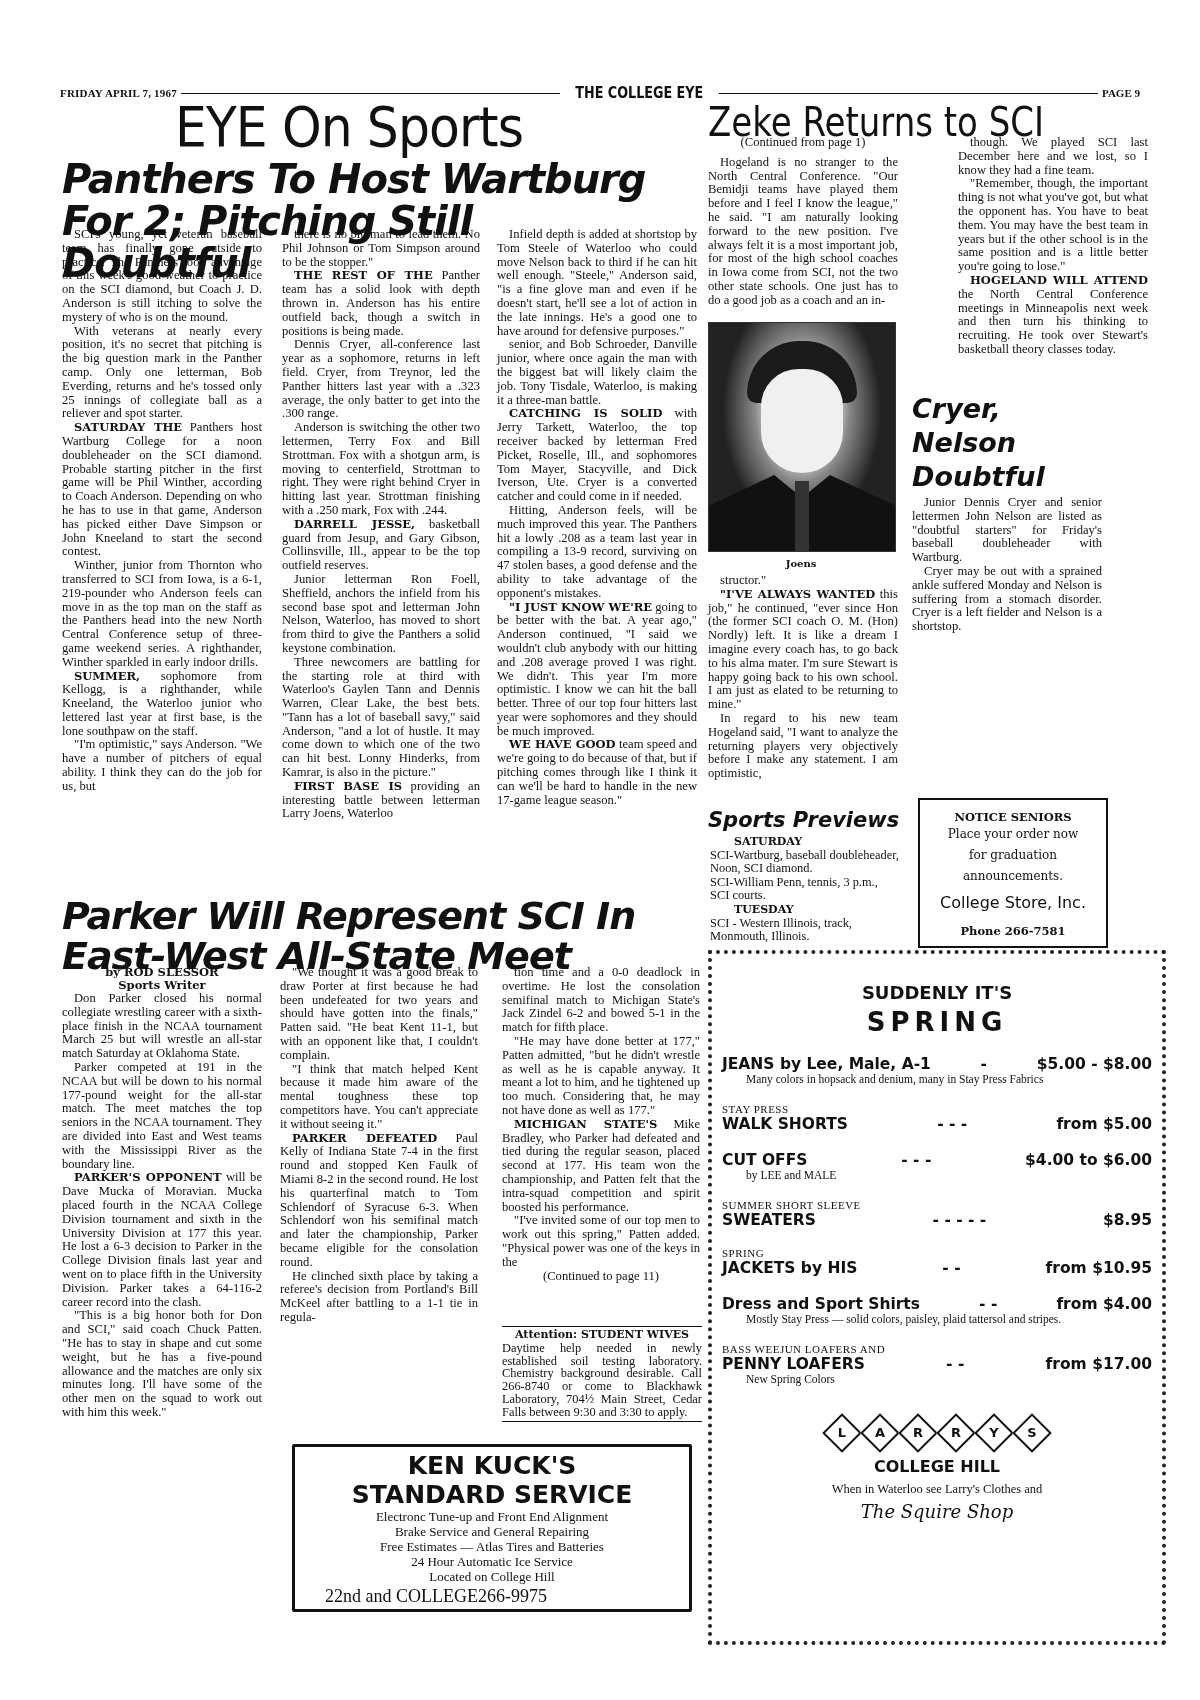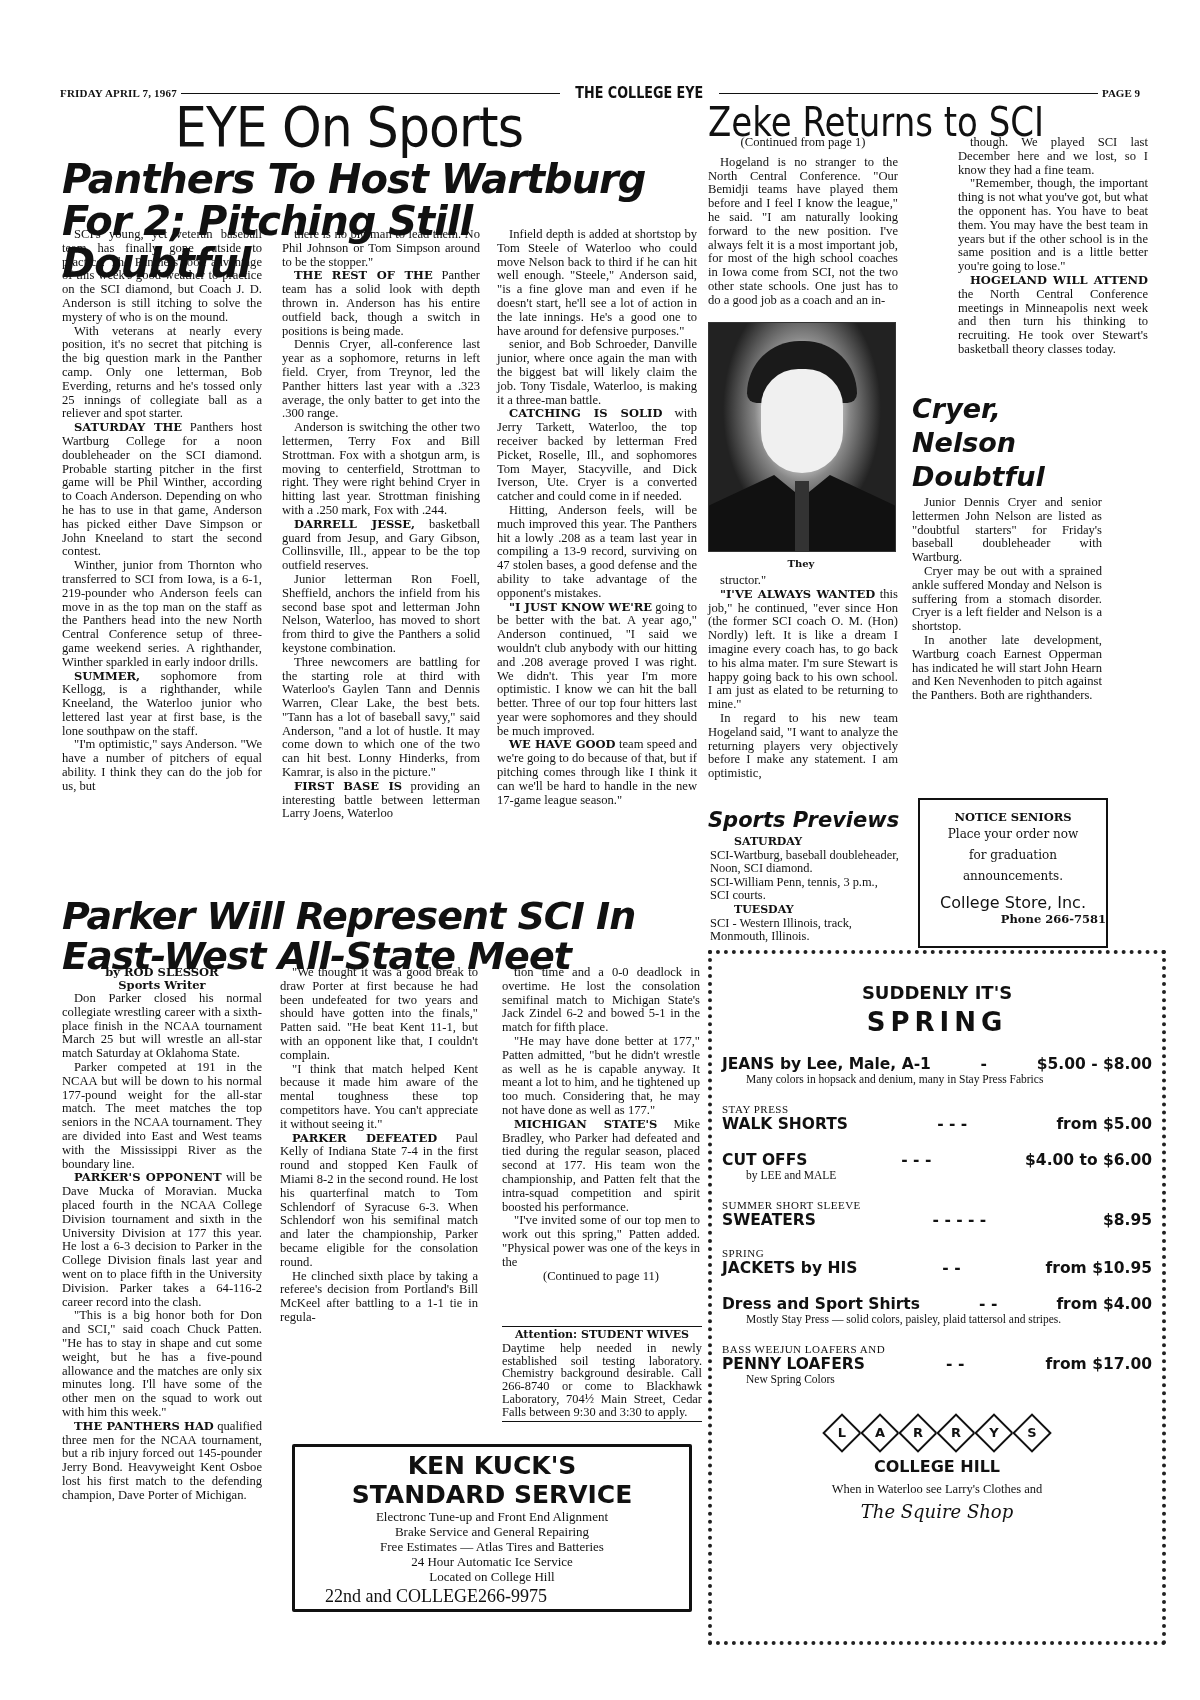--- a/index.html
+++ b/index.html
@@ -32,21 +32,21 @@
   .z3{left:708px;top:574px;width:190px;}
   .cryer-head{left:912px;top:392px;font-family:"DejaVu Sans",sans-serif;font-weight:bold;font-style:italic;font-size:27px;line-height:34px;}
   .z4{left:912px;top:496px;width:190px;}
   .previews-head{left:708px;top:808px;font-family:"DejaVu Sans",sans-serif;font-weight:bold;font-style:italic;font-size:21px;}
   .previews{left:710px;top:835px;width:190px;font-family:"Liberation Serif",serif;font-size:12.4px;line-height:13.6px;}
   .previews .day{font-family:"DejaVu Serif",serif;font-weight:bold;font-size:11px;padding-left:24px;}
   .notice{left:918px;top:798px;width:186px;height:146px;border:2px solid #111;text-align:center;font-family:"DejaVu Serif",serif;}
   .notice .t{font-weight:bold;font-size:11.5px;margin-top:10px;}
   .notice .l{font-size:12px;line-height:21px;}
   .notice .store{font-family:"DejaVu Sans",sans-serif;font-size:16px;margin-top:6px;}
-  .notice .ph{font-weight:bold;font-size:11.5px;margin-top:0;text-align:right;}
+  .notice .ph{font-weight:bold;font-size:11.5px;margin-top:12px;}
   .diamond-border{border:4px dotted #222;}
   .spring-ad{left:708px;top:950px;width:450px;height:687px;}
   .spring-ad .inner{position:absolute;left:10px;top:14px;width:430px;font-family:"DejaVu Sans",sans-serif;}
   .sad-title1{text-align:center;font-weight:bold;font-size:18px;margin-top:14px;}
   .sad-title2{text-align:center;font-weight:bold;font-size:26px;letter-spacing:5px;margin-top:4px;}
   .item{margin-top:18px;}
   .item .pre{font-family:"Liberation Serif",serif;font-size:11px;letter-spacing:0.5px;}
   .item .row{display:flex;justify-content:space-between;font-weight:bold;font-size:15.5px;}
   .item .desc{font-family:"Liberation Serif",serif;font-size:11.5px;padding-left:24px;line-height:12px;}
   .larrys{text-align:center;margin-top:28px;}
@@ -115,39 +115,38 @@
   <div>
       <p>Hogeland is no stranger to the North Central Conference. "Our Bemidji teams have played them before and I feel I know the league," he said. "I am naturally looking forward to the new position. I've always felt it is a most important job, for most of the high school coaches in Iowa come from SCI, not the two other state schools. One just has to do a good job as a coach and an in-</p>
     </div>
 </div>
 <div class="abs photo">
   <div class="hair"></div>
   <div class="face"></div>
   <div class="suit"></div>
   <div class="tie"></div>
 </div>
-<div class="abs caption">They</div>
+<div class="abs caption">Joens</div>
 <div class="abs col z3">
     <p>structor."</p>
     <p><b>"I'VE ALWAYS WANTED</b> this job," he continued, "ever since Hon (the former SCI coach O. M. (Hon) Nordly) left. It is like a dream I imagine every coach has, to go back to his alma mater. I'm sure Stewart is happy going back to his own school. I am just as elated to be returning to mine."</p>
     <p>In regard to his new team Hogeland said, "I want to analyze the returning players very objectively before I make any statement. I am optimistic,</p>
   </div>
 <div class="abs col z2">
     <p>though. We played SCI last December here and we lost, so I know they had a fine team.</p>
     <p>"Remember, though, the important thing is not what you've got, but what the opponent has. You have to beat them. You may have the best team in years but if the other school is in the same position and is a little better you're going to lose."</p>
     <p><b>HOGELAND WILL ATTEND</b> the North Central Conference meetings in Minneapolis next week and then turn his thinking to recruiting. He took over Stewart's basketball theory classes today.</p>
   </div>
 
 <div class="abs cryer-head">
   <div style="width:130px;">Cryer, Nelson Doubtful</div>
 </div>
 <div class="abs col z4">
     <p>Junior Dennis Cryer and senior lettermen John Nelson are listed as "doubtful starters" for Friday's baseball doubleheader with Wartburg.</p>
     <p>Cryer may be out with a sprained ankle suffered Monday and Nelson is suffering from a stomach disorder. Cryer is a left fielder and Nelson is a shortstop.</p>
-    <p>In another late development, Wartburg coach Earnest Opperman has indicated he will start John Hearn and Ken Nevenhoden to pitch against the Panthers. Both are righthanders.</p>
   </div>
 
 <div class="abs previews-head">Sports Previews</div>
 <div class="abs previews" id="previews">
     <div class="day">SATURDAY</div>
     <div>SCI-Wartburg, baseball doubleheader, Noon, SCI diamond.</div>
     <div>SCI-William Penn, tennis, 3 p.m., SCI courts.</div>
     <div class="day">TUESDAY</div>
     <div>SCI - Western Illinois, track, Monmouth, Illinois.</div>
   </div>
@@ -163,21 +162,20 @@
 
 <div class="abs big-head head2">Parker Will Represent SCI In East-West All-State Meet</div>
 <div class="abs col p1">
   <div class="byline">by ROD SLESSOR</div>
   <div class="byline">Sports Writer</div>
   <div>
       <p>Don Parker closed his normal collegiate wrestling career with a sixth-place finish in the NCAA tournament March 25 but will wrestle an all-star match Saturday at Oklahoma State.</p>
       <p>Parker competed at 191 in the NCAA but will be down to his normal 177-pound weight for the all-star match. The meet matches the top seniors in the NCAA tournament. They are divided into East and West teams with the Mississippi River as the boundary line.</p>
       <p><b>PARKER'S OPPONENT</b> will be Dave Mucka of Moravian. Mucka placed fourth in the NCAA College Division tournament and sixth in the University Division at 177 this year. He lost a 6-3 decision to Parker in the College Division finals last year and went on to place fifth in the University Division. Parker takes a 64-116-2 career record into the clash.</p>
       <p>"This is a big honor both for Don and SCI," said coach Chuck Patten. "He has to stay in shape and cut some weight, but he has a five-pound allowance and the matches are only six minutes long. I'll have some of the other men on the squad to work out with him this week."</p>
-      <p><b>THE PANTHERS HAD</b> qualified three men for the NCAA tournament, but a rib injury forced out 145-pounder Jerry Bond. Heavyweight Kent Osboe lost his first match to the defending champion, Dave Porter of Michigan.</p>
     </div>
 </div>
 <div class="abs col p2">
     <p>"We thought it was a good break to draw Porter at first because he had been undefeated for two years and should have gotten into the finals," Patten said. "He beat Kent 11-1, but with an opponent like that, I couldn't complain.</p>
     <p>"I think that match helped Kent because it made him aware of the mental toughness these top competitors have. You can't appreciate it without seeing it."</p>
     <p><b>PARKER DEFEATED</b> Paul Kelly of Indiana State 7-4 in the first round and stopped Ken Faulk of Miami 8-2 in the second round. He lost his quarterfinal match to Tom Schlendorf of Syracuse 6-3. When Schlendorf won his semifinal match and later the championship, Parker became eligible for the consolation round.</p>
     <p>He clinched sixth place by taking a referee's decision from Portland's Bill McKeel after battling to a 1-1 tie in regula-</p>
   </div>
 <div class="abs col p3">
   <div>

